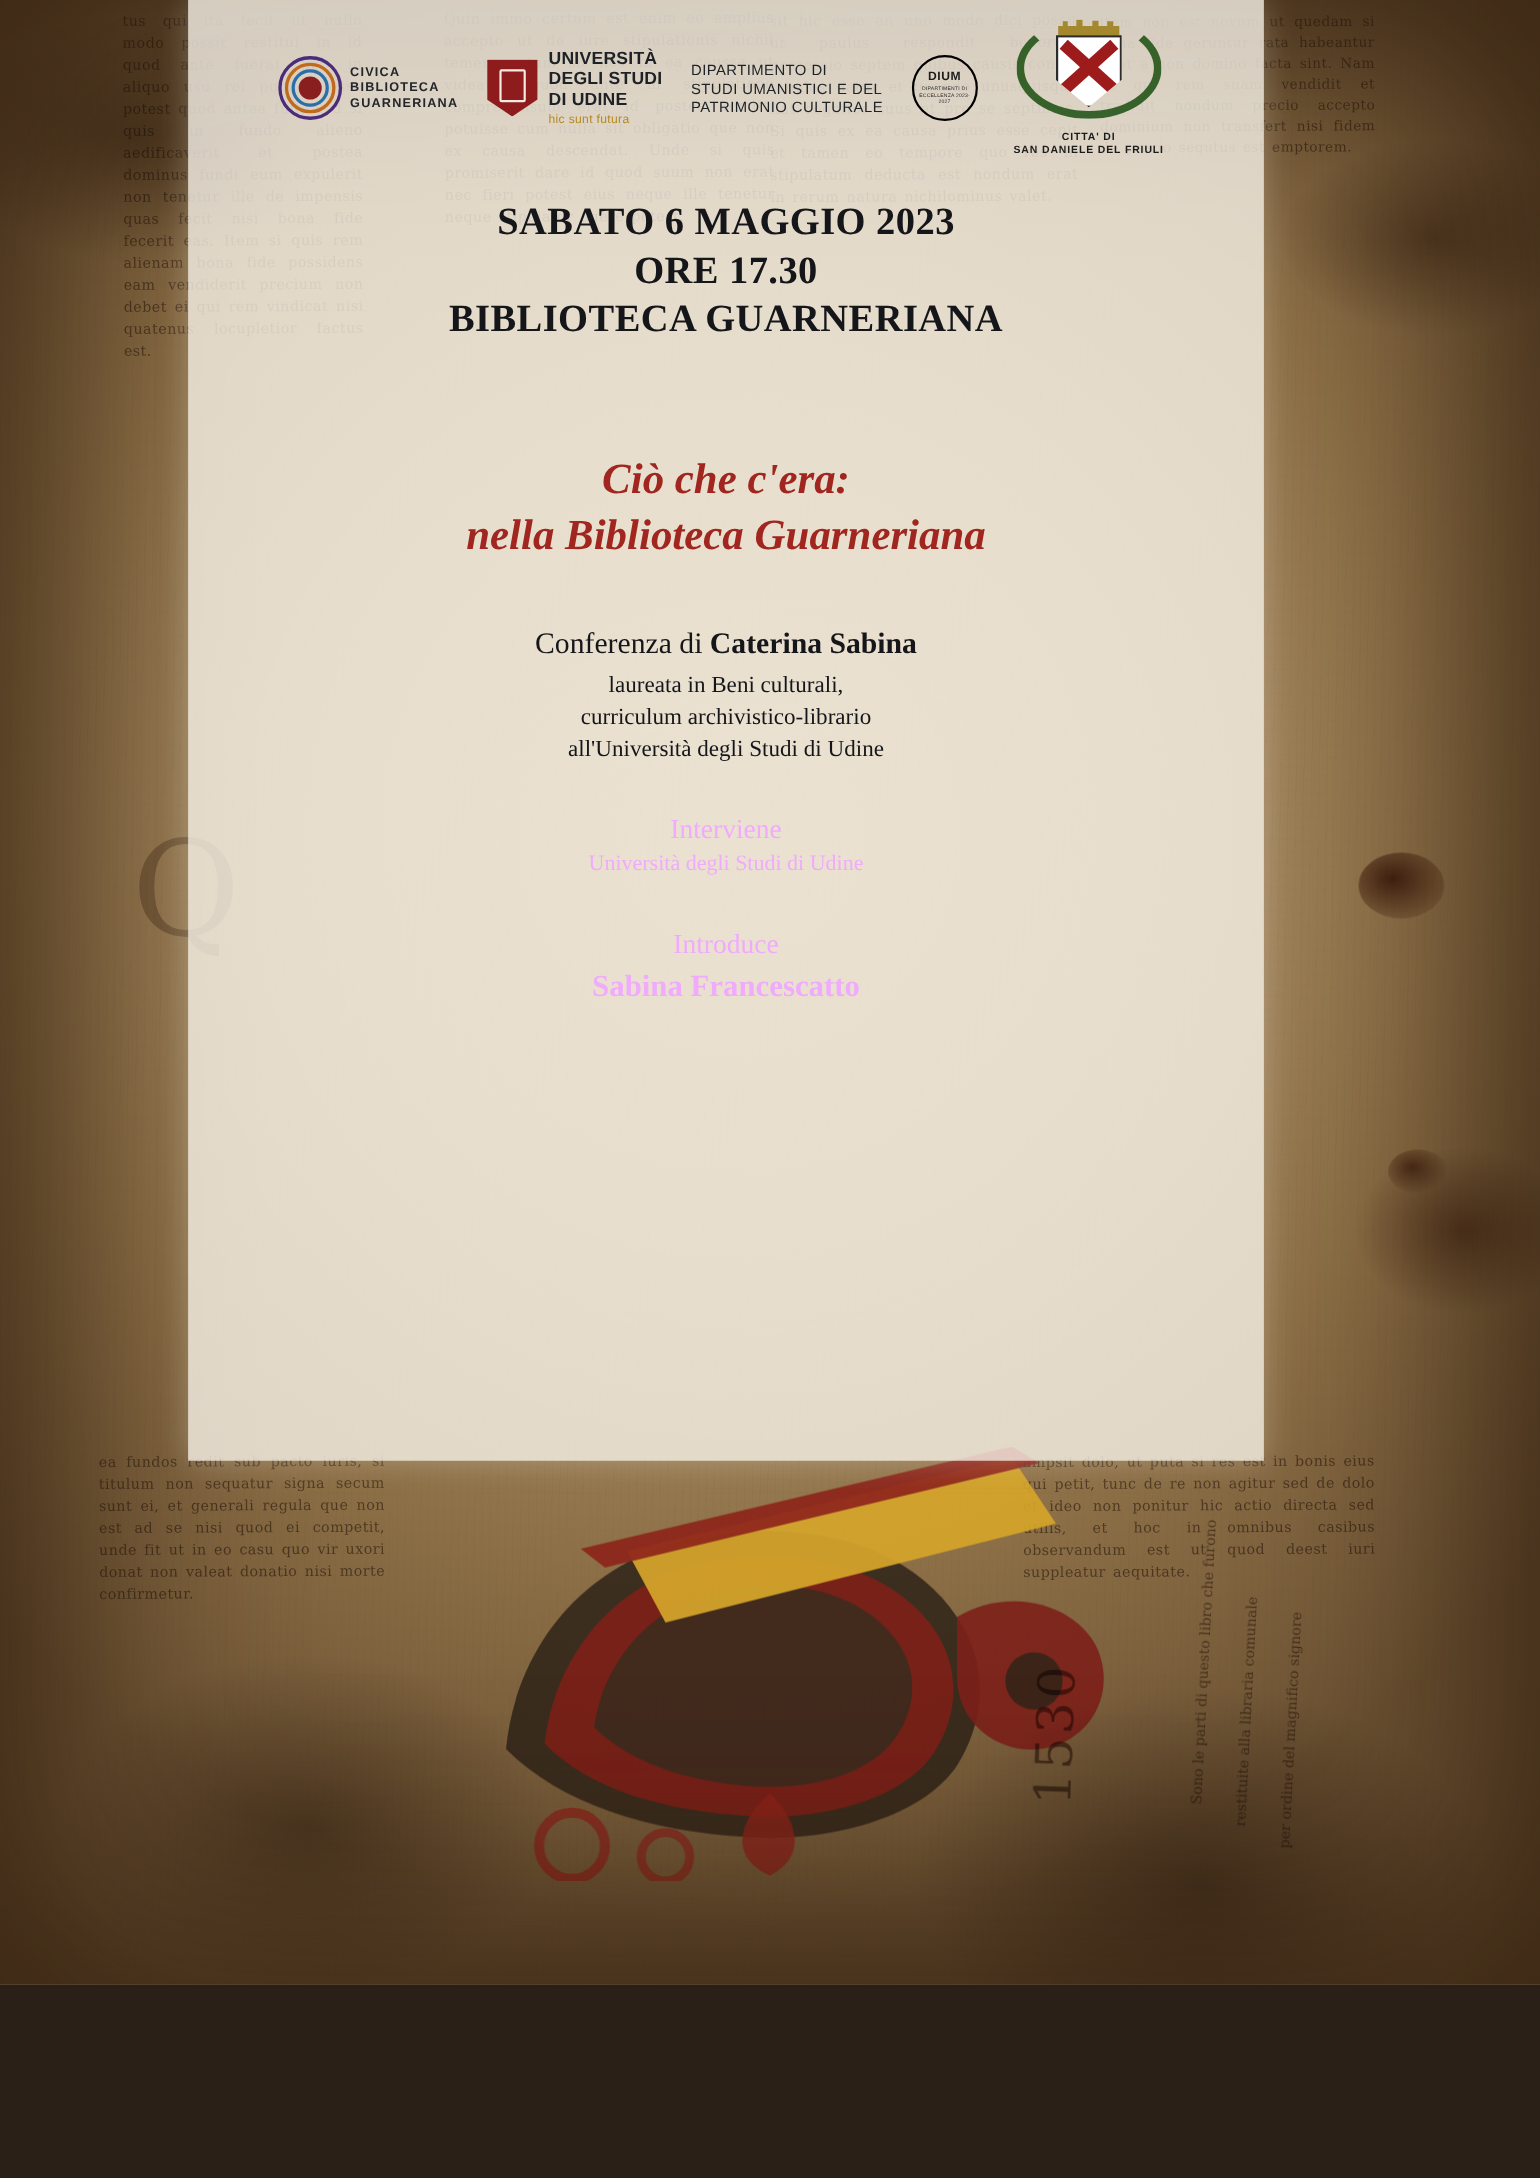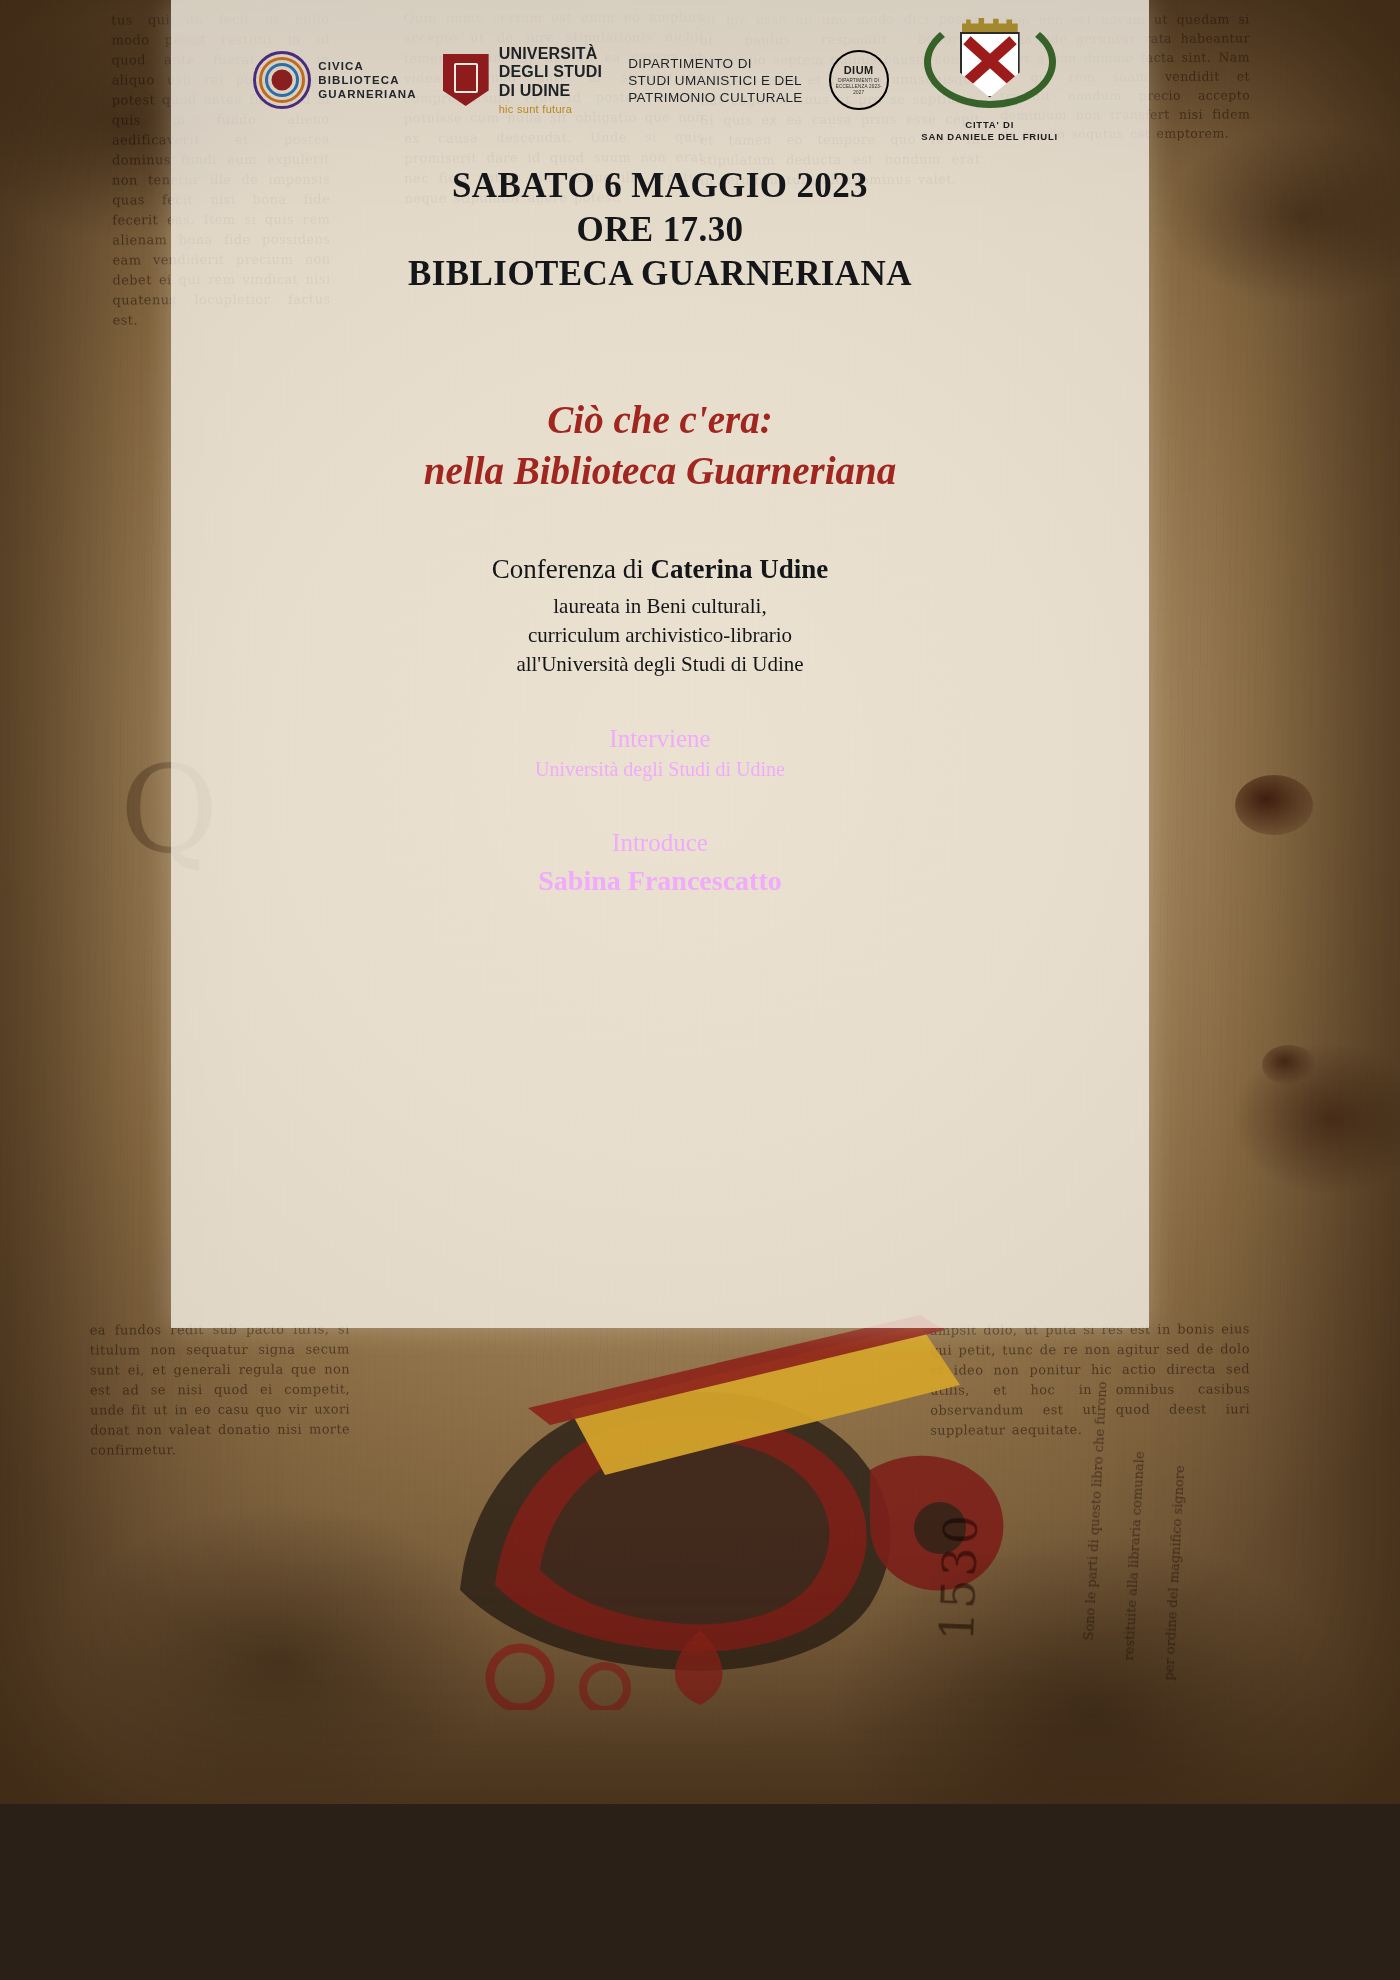--- a/index.html
+++ b/index.html
@@ -251,21 +251,21 @@
     border-radius: 50%; border-top-color: transparent; opacity: .95;
   }
   .comune-figure { position: relative; width: 120px; height: 86px; display:flex; align-items:flex-start; justify-content:center; }
   .comune-txt {
     font-family: "Liberation Sans", sans-serif;
     font-size: 9.5px; font-weight: 700; letter-spacing: .8px;
     color: #1c1c1c; text-align: center; line-height: 12px;
   }
 
   
-  .content { position: absolute; left: 0; top: 164px; width: 978px; text-align: center; }
+  .content { position: absolute; left: 0; top: 180px; width: 978px; text-align: center; }
 
   .when {
     font-family: "Liberation Serif", serif;
     font-weight: 700;
     font-size: 35px;
     line-height: 44px;
     color: #15161a;
     letter-spacing: .4px;
   }
 
@@ -419,21 +419,21 @@
         <div>BIBLIOTECA GUARNERIANA</div>
       </div>
 
       <div class="title">
         <div>Ciò che c'era:</div>
         <div>nella Biblioteca Guarneriana</div>
       </div>
 
       <div class="speaker">
         <div>
-          <span>Conferenza di </span><b>Caterina Udine</b>
+          <span>Conferenza di </span><b>Caterina Sabina</b>
         </div>
         <div class="speaker-sub">
           <div>laureata in Beni culturali,</div>
           <div>curriculum archivistico-librario</div>
           <div>all'Università degli Studi di Udine</div>
         </div>
       </div>
 
       <div class="block">
         <div class="lead">Interviene</div>

